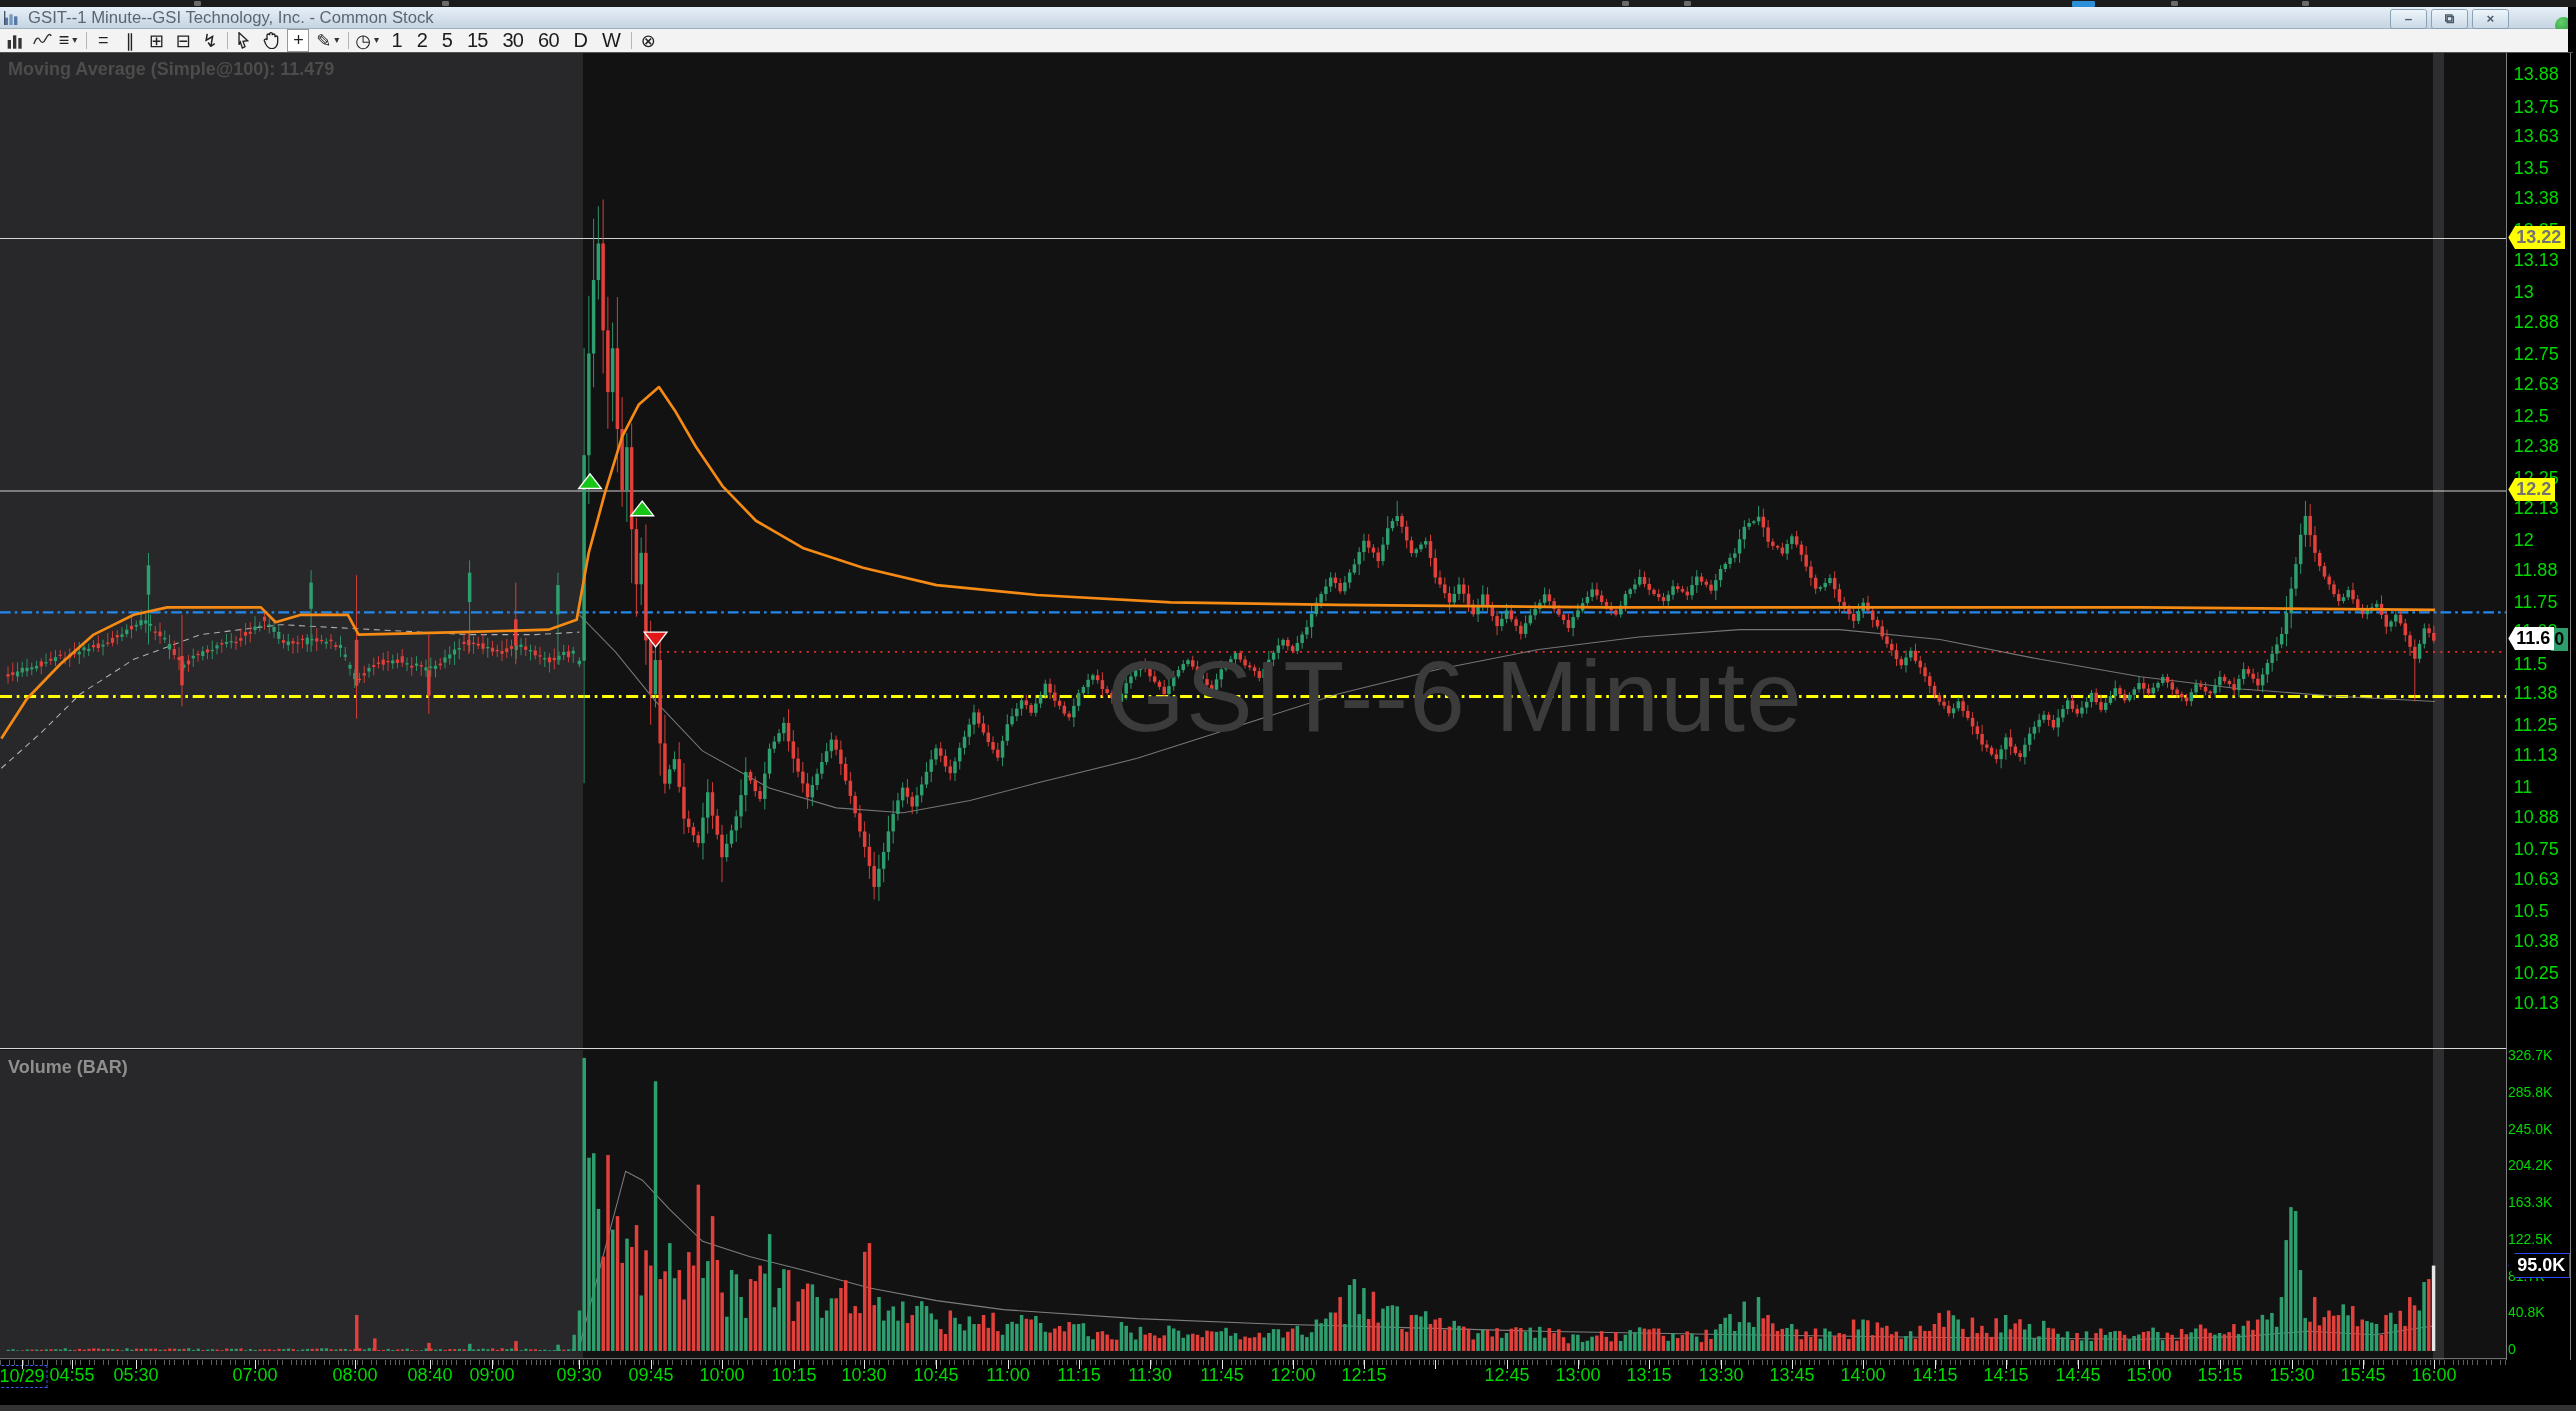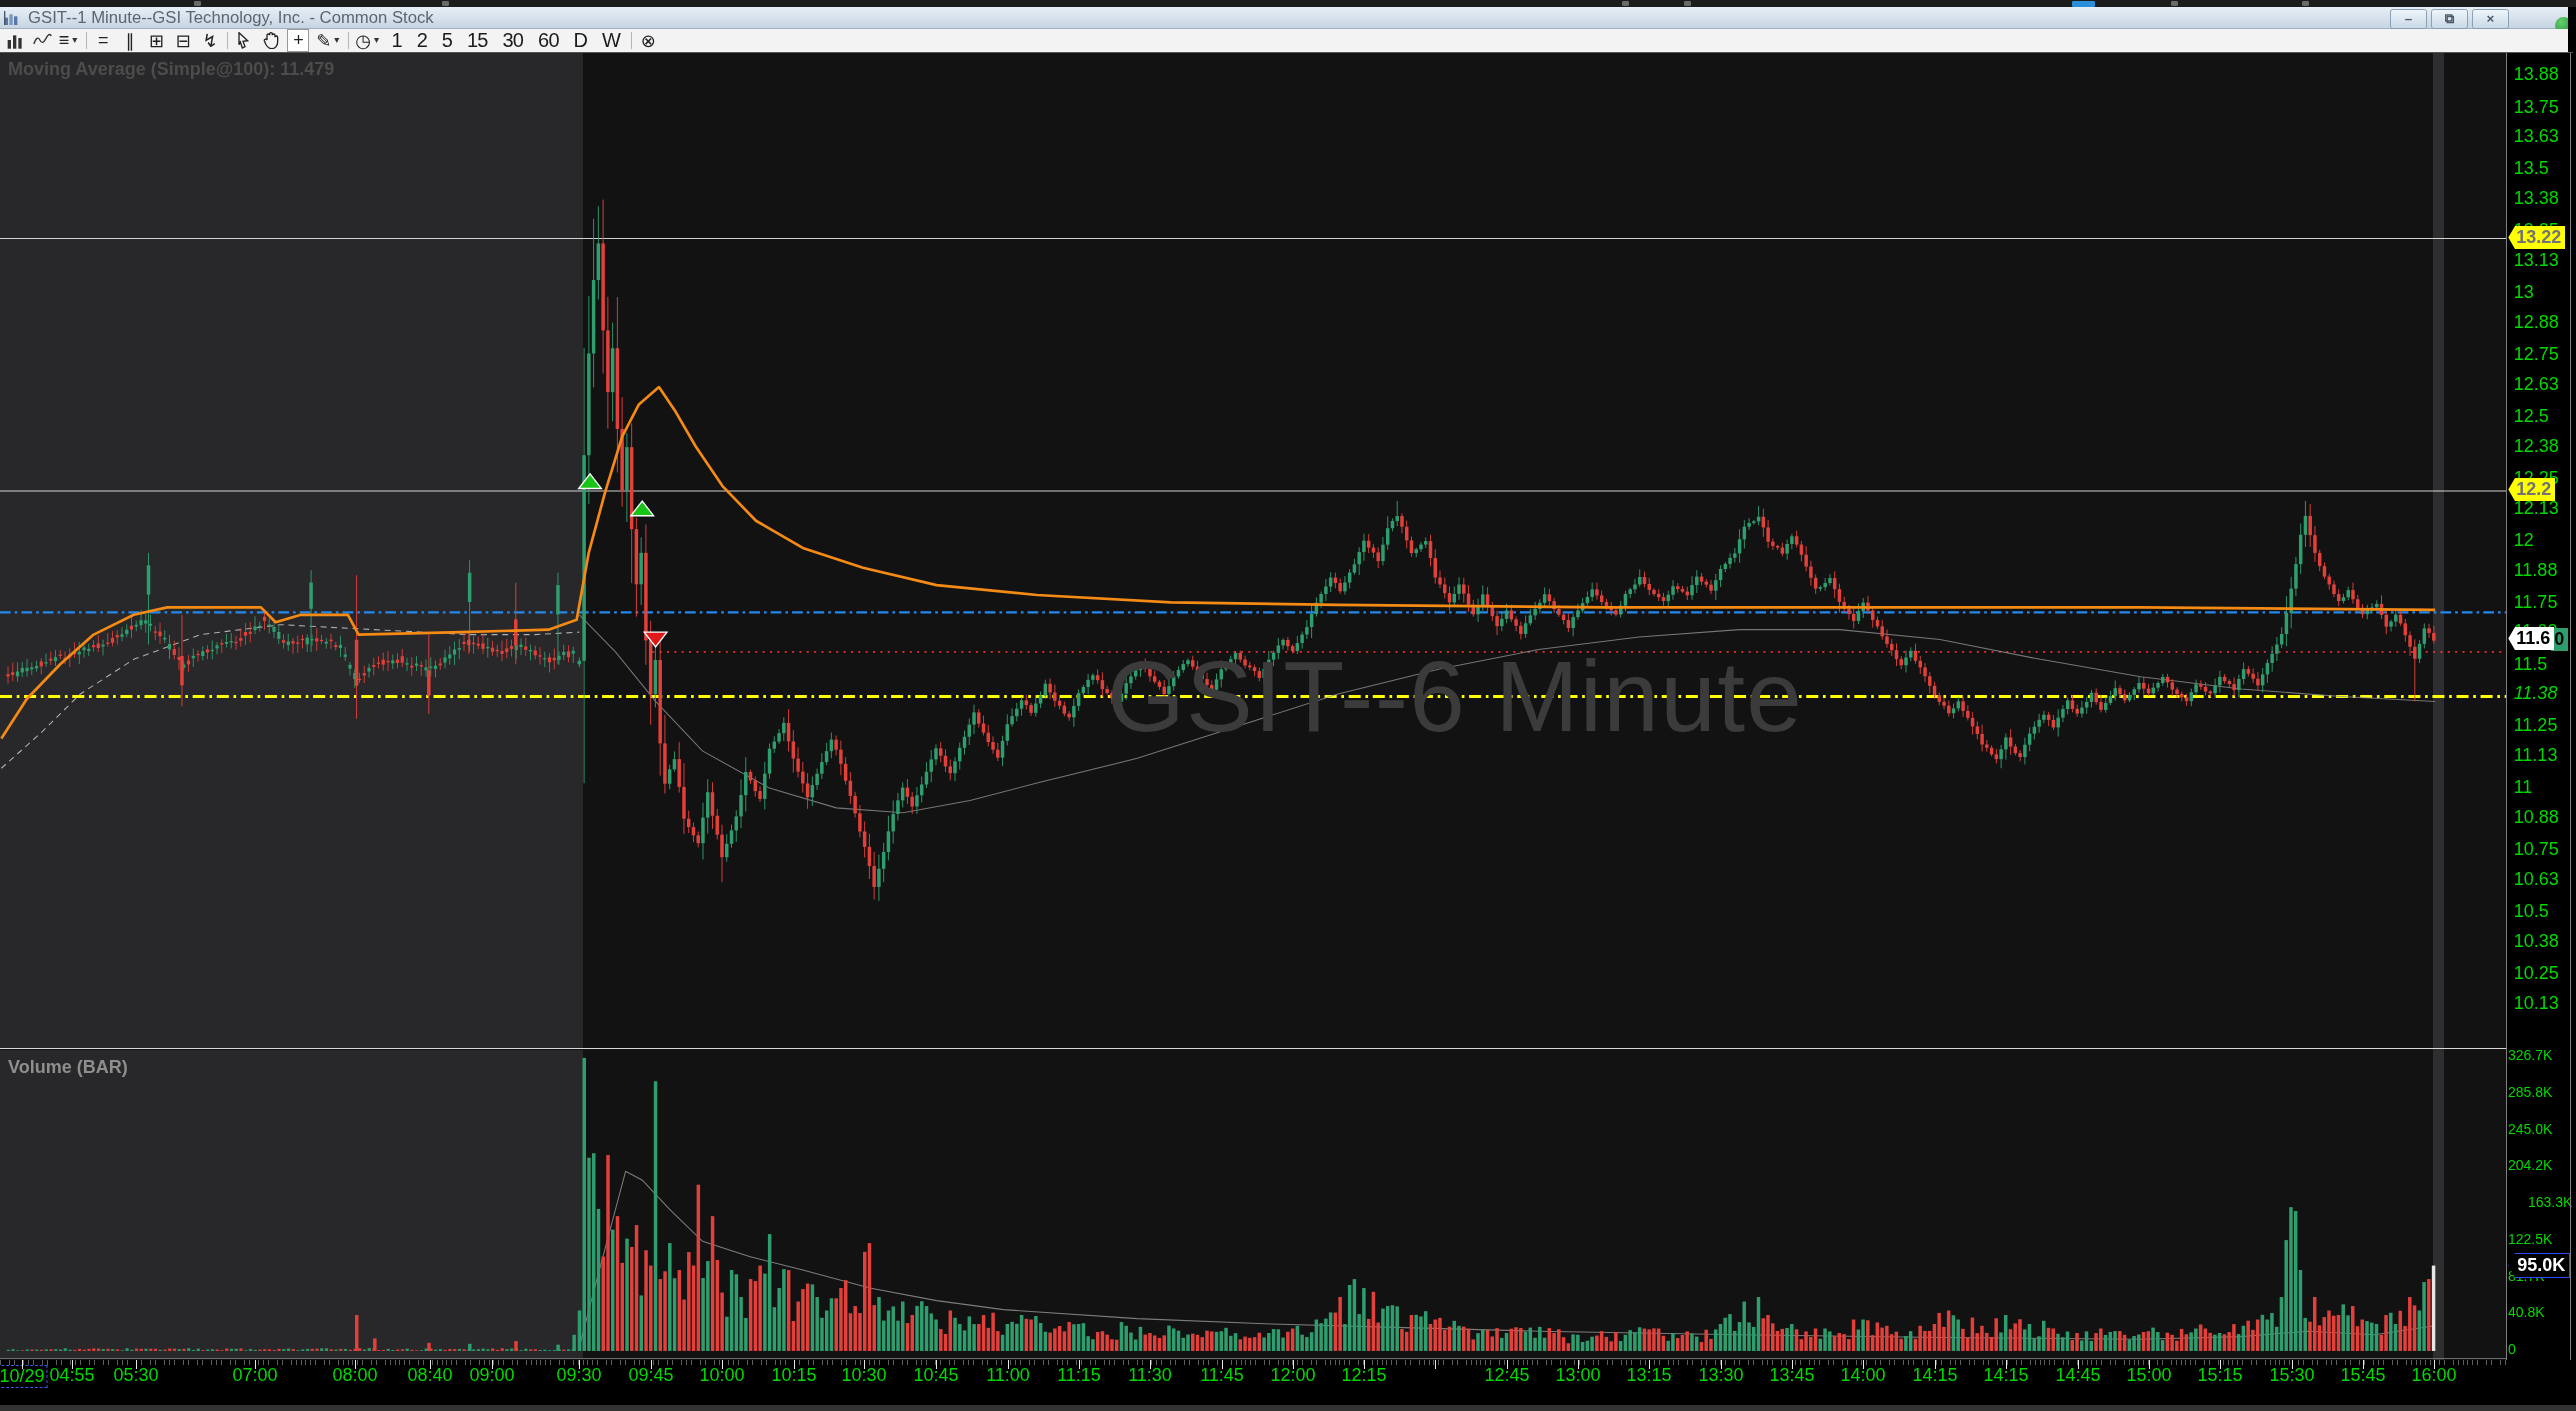--- a/index.html
+++ b/index.html
@@ -1743,40 +1743,40 @@
       <div class="ptick" style="top: 321px;">12.63</div>
       <div class="ptick" style="top: 353px;">12.5</div>
       <div class="ptick" style="top: 383px;">12.38</div>
       <div class="ptick" style="top: 415px;">12.25</div>
       <div class="ptick" style="top: 445px;">12.13</div>
       <div class="ptick" style="top: 477px;">12</div>
       <div class="ptick" style="top: 507px;">11.88</div>
       <div class="ptick" style="top: 539px;">11.75</div>
       <div class="ptick" style="top: 568px;">11.63</div>
       <div class="ptick" style="top: 601px;">11.5</div>
-      <div class="ptick" style="top: 630px; font-style: italic;">11.38</div>
+      <div class="ptick" style="top: 630px;">11.38</div>
       <div class="ptick" style="top: 662px;">11.25</div>
       <div class="ptick" style="top: 692px;">11.13</div>
       <div class="ptick" style="top: 724px;">11</div>
       <div class="ptick" style="top: 754px;">10.88</div>
       <div class="ptick" style="top: 786px;">10.75</div>
       <div class="ptick" style="top: 816px;">10.63</div>
       <div class="ptick" style="top: 848px;">10.5</div>
       <div class="ptick" style="top: 878px;">10.38</div>
       <div class="ptick" style="top: 910px;">10.25</div>
       <div class="ptick" style="top: 940px;">10.13</div>
       <div class="tag tag-yellow" style="top: 173px;">13.22</div>
       <div class="tag tag-yellow" style="top: 425px;">12.2</div>
       <div class="tag-green-sliver" style="top: 575px; left: 44px;">0</div>
       <div class="tag tag-white" style="top: 574px;">11.6</div>
       <div class="vtick" style="top: 994px;">326.7K</div>
       <div class="vtick" style="top: 1031px;">285.8K</div>
       <div class="vtick" style="top: 1068px;">245.0K</div>
       <div class="vtick" style="top: 1104px;">204.2K</div>
-      <div class="vtick" style="top: 1141px; margin-left: 20px;">163.3K</div>
+      <div class="vtick" style="top: 1141px;">163.3K</div>
       <div class="vtick" style="top: 1178px;">122.5K</div>
       <div class="vtick" style="top: 1215px;">81.7K</div>
       <div class="vtick" style="top: 1251px;">40.8K</div>
       <div class="vtick" style="top: 1288px;">0</div>
       <div class="tag tag-vol" style="top: 1200px;">95.0K</div>
     </div>
   <div class="abs axis-right-line"></div>
 
   <div class="abs time-axis" id="timeAxis">
     <div class="abs minor-ticks"></div>

